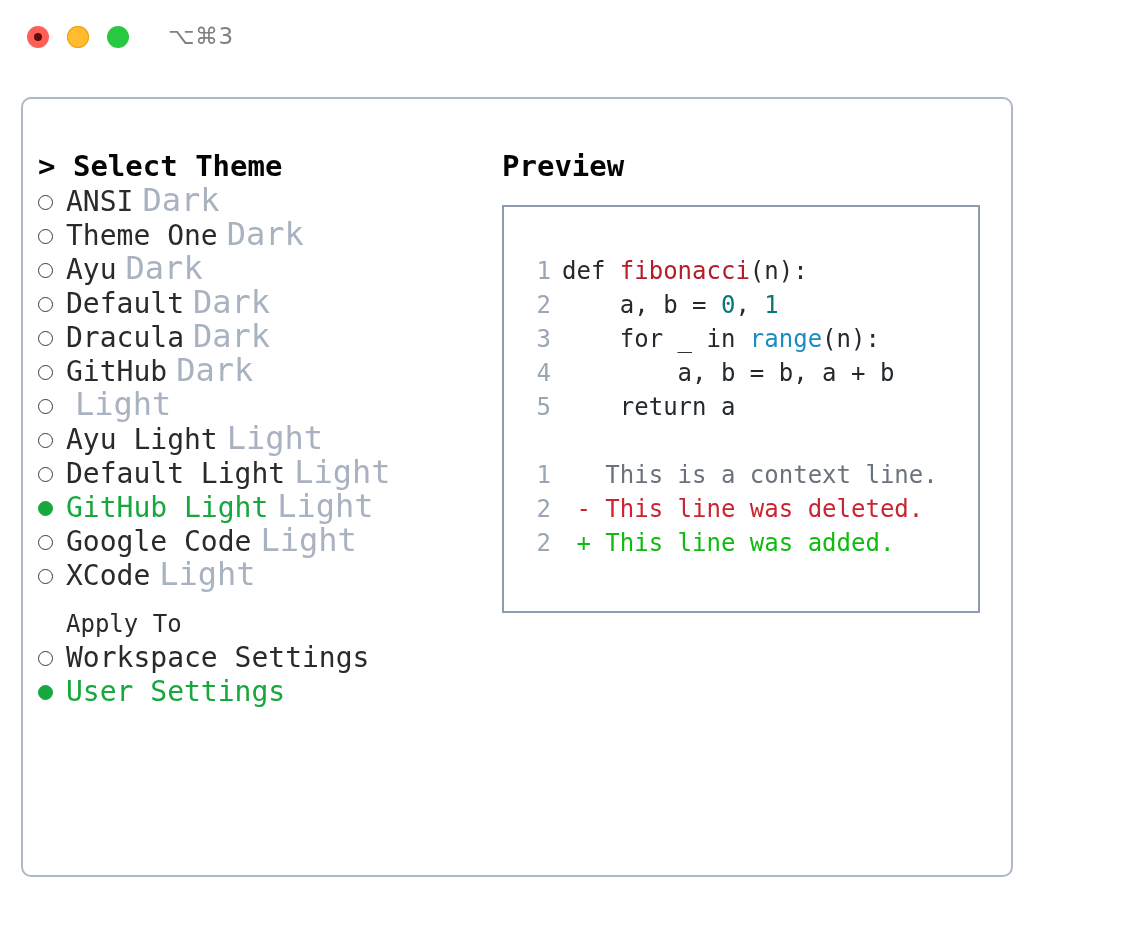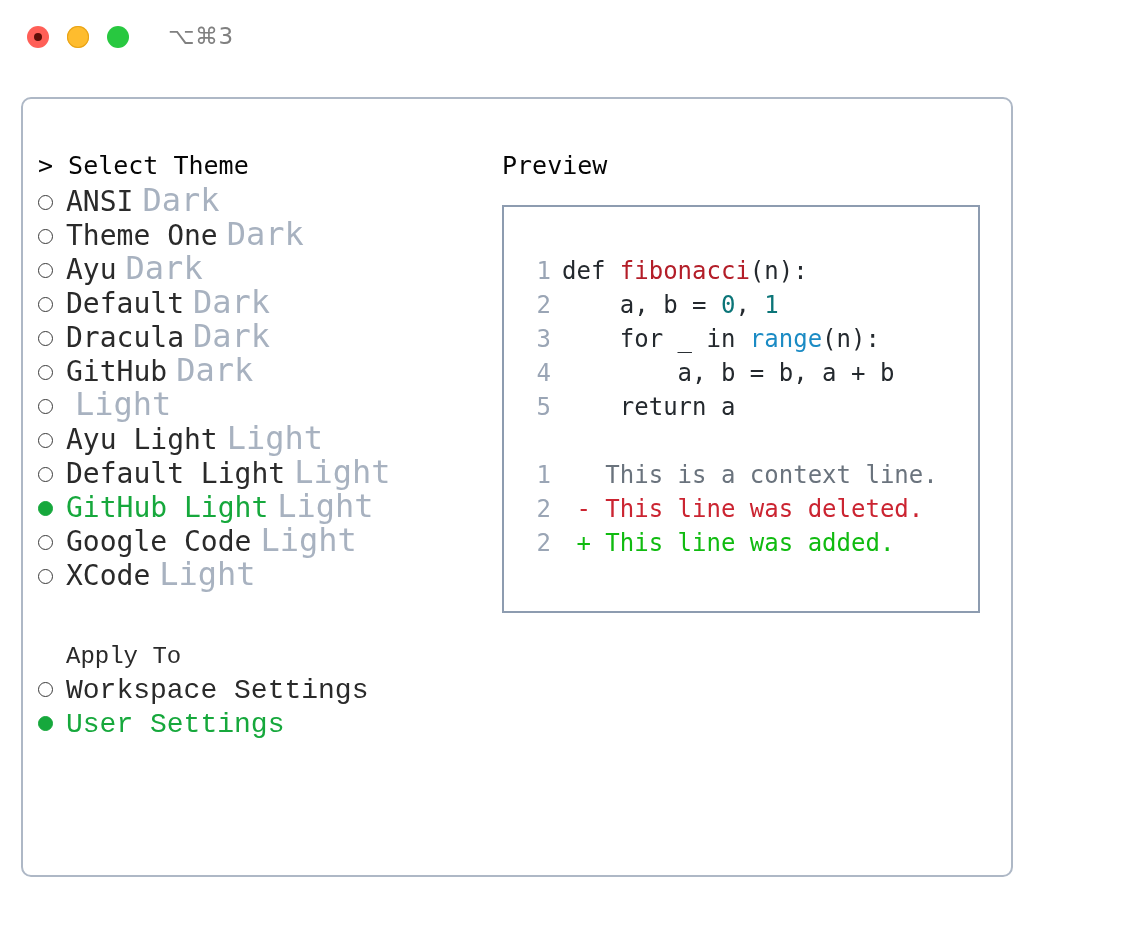--- a/index.html
+++ b/index.html
@@ -80,22 +80,22 @@
   }
 
   
   .left-col {
     position: absolute;
     left: 15px;
     top: 50px;
     width: 450px;
   }
   .col-header {
-    font-size: 25px;
-    font-weight: normal;
+    font-size: 29px;
+    font-weight: bold;
     color: #050505;
     line-height: 34px;
     white-space: pre;
   }
   .theme-list { margin-top: 0; }
   .row {
     display: flex;
     align-items: baseline;
     height: 34px;
     line-height: 34px;
@@ -125,21 +125,21 @@
     color: #2a2a2a;
     font-size: 28px;
   }
   .row.selected .theme-name { color: #16a83c; text-align: right; }
   .theme-variant {
     color: #a8b2c0;
     font-size: 32px;
     margin-left: 9px;
   }
 
-  .apply-section { margin-top: 49px; font-family: Liberation Mono, monospace; }
+  .apply-section { margin-top: 16px; }
   .apply-label {
     padding-left: 28px;
     font-size: 24px;
     color: #2a2a2a;
     line-height: 34px;
     height: 34px;
     white-space: pre;
   }
   .hint {
     margin-top: 34px;

